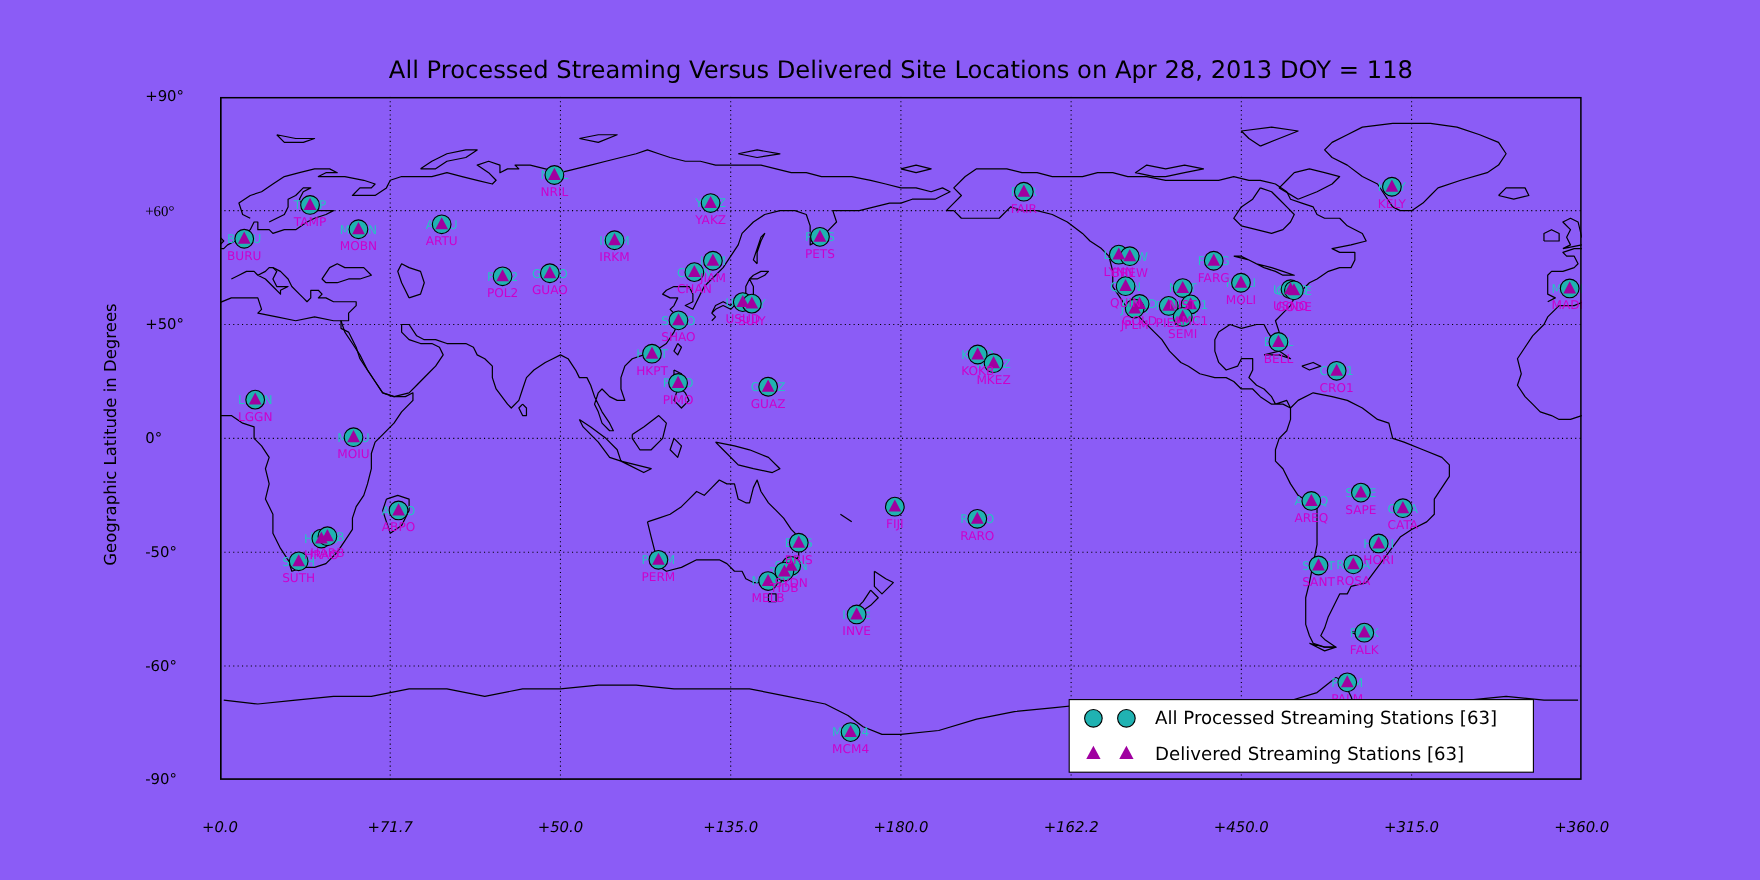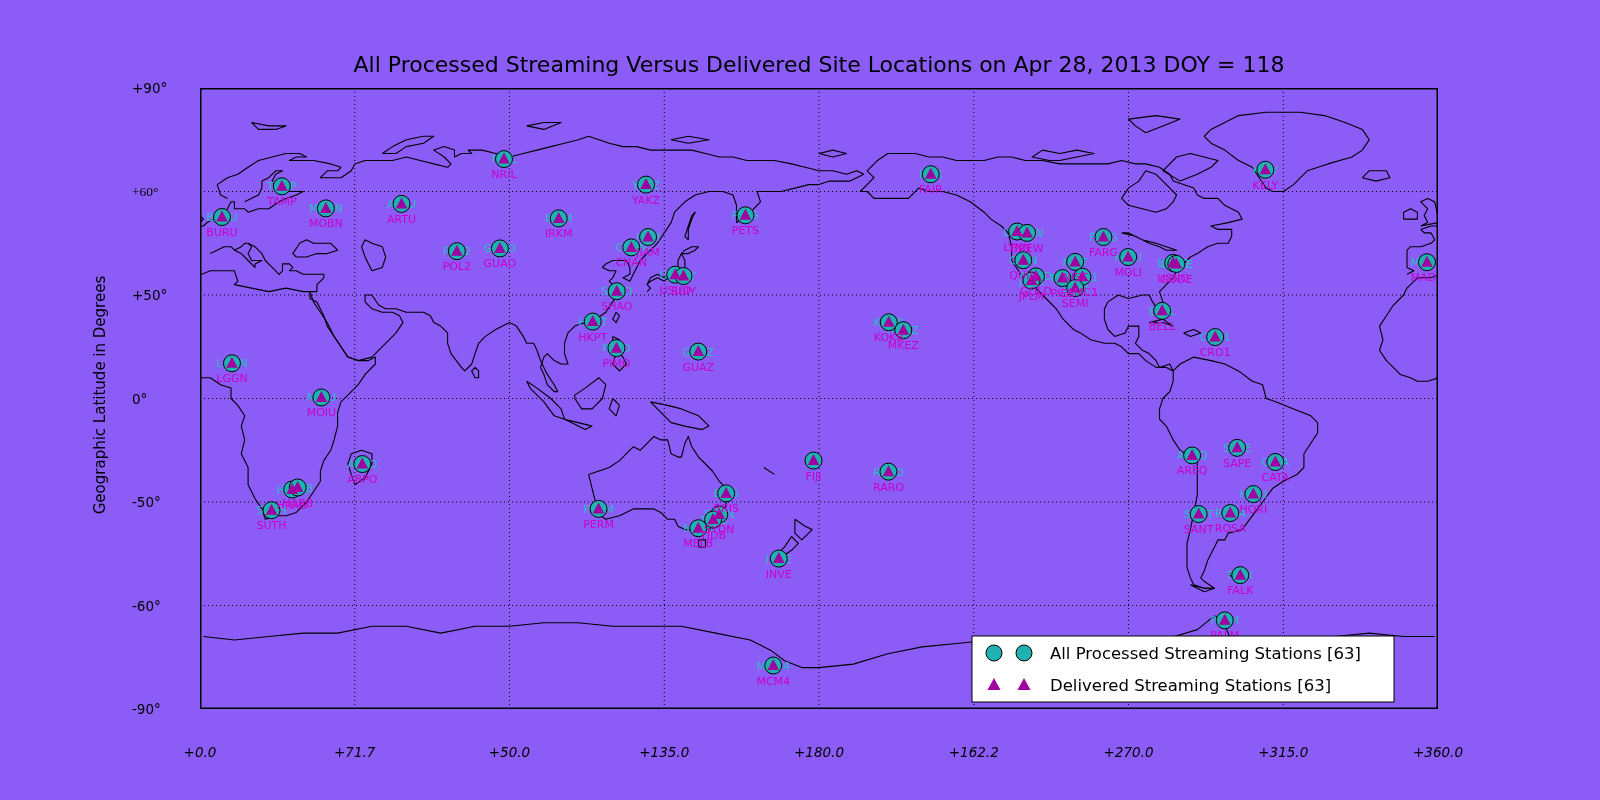--- a/index.html
+++ b/index.html
@@ -23,21 +23,21 @@
 <div class="fig">
   <div class="title">All Processed Streaming Versus Delivered Site Locations on Apr 28, 2013 DOY = 118</div>
   <div class="ylabel">Geographic Latitude in Degrees</div>
   <div id="xticks">
       <div class="xtick" style="left: 200px;">+0.0</div>
       <div class="xtick" style="left: 354.75px;">+71.7</div>
       <div class="xtick" style="left: 509.5px;">+50.0</div>
       <div class="xtick" style="left: 664.25px;">+135.0</div>
       <div class="xtick" style="left: 819px;">+180.0</div>
       <div class="xtick" style="left: 973.75px;">+162.2</div>
-      <div class="xtick" style="left: 1128.5px;">+270.0</div>
+      <div class="xtick" style="left: 1128.5px;">+450.0</div>
       <div class="xtick" style="left: 1283.25px;">+315.0</div>
       <div class="xtick" style="left: 1438px;">+360.0</div>
     </div>
   <div id="yticks">
       <div class="ytick" style="top: 88px;">+90°</div>
       <div class="ytick" style="top: 191.5px; font-family: Liberation Serif, serif;">+60°</div>
       <div class="ytick" style="top: 295px;">+50°</div>
       <div class="ytick" style="top: 398.5px;">0°</div>
       <div class="ytick" style="top: 502px;">-50°</div>
       <div class="ytick" style="top: 605.5px;">-60°</div>

